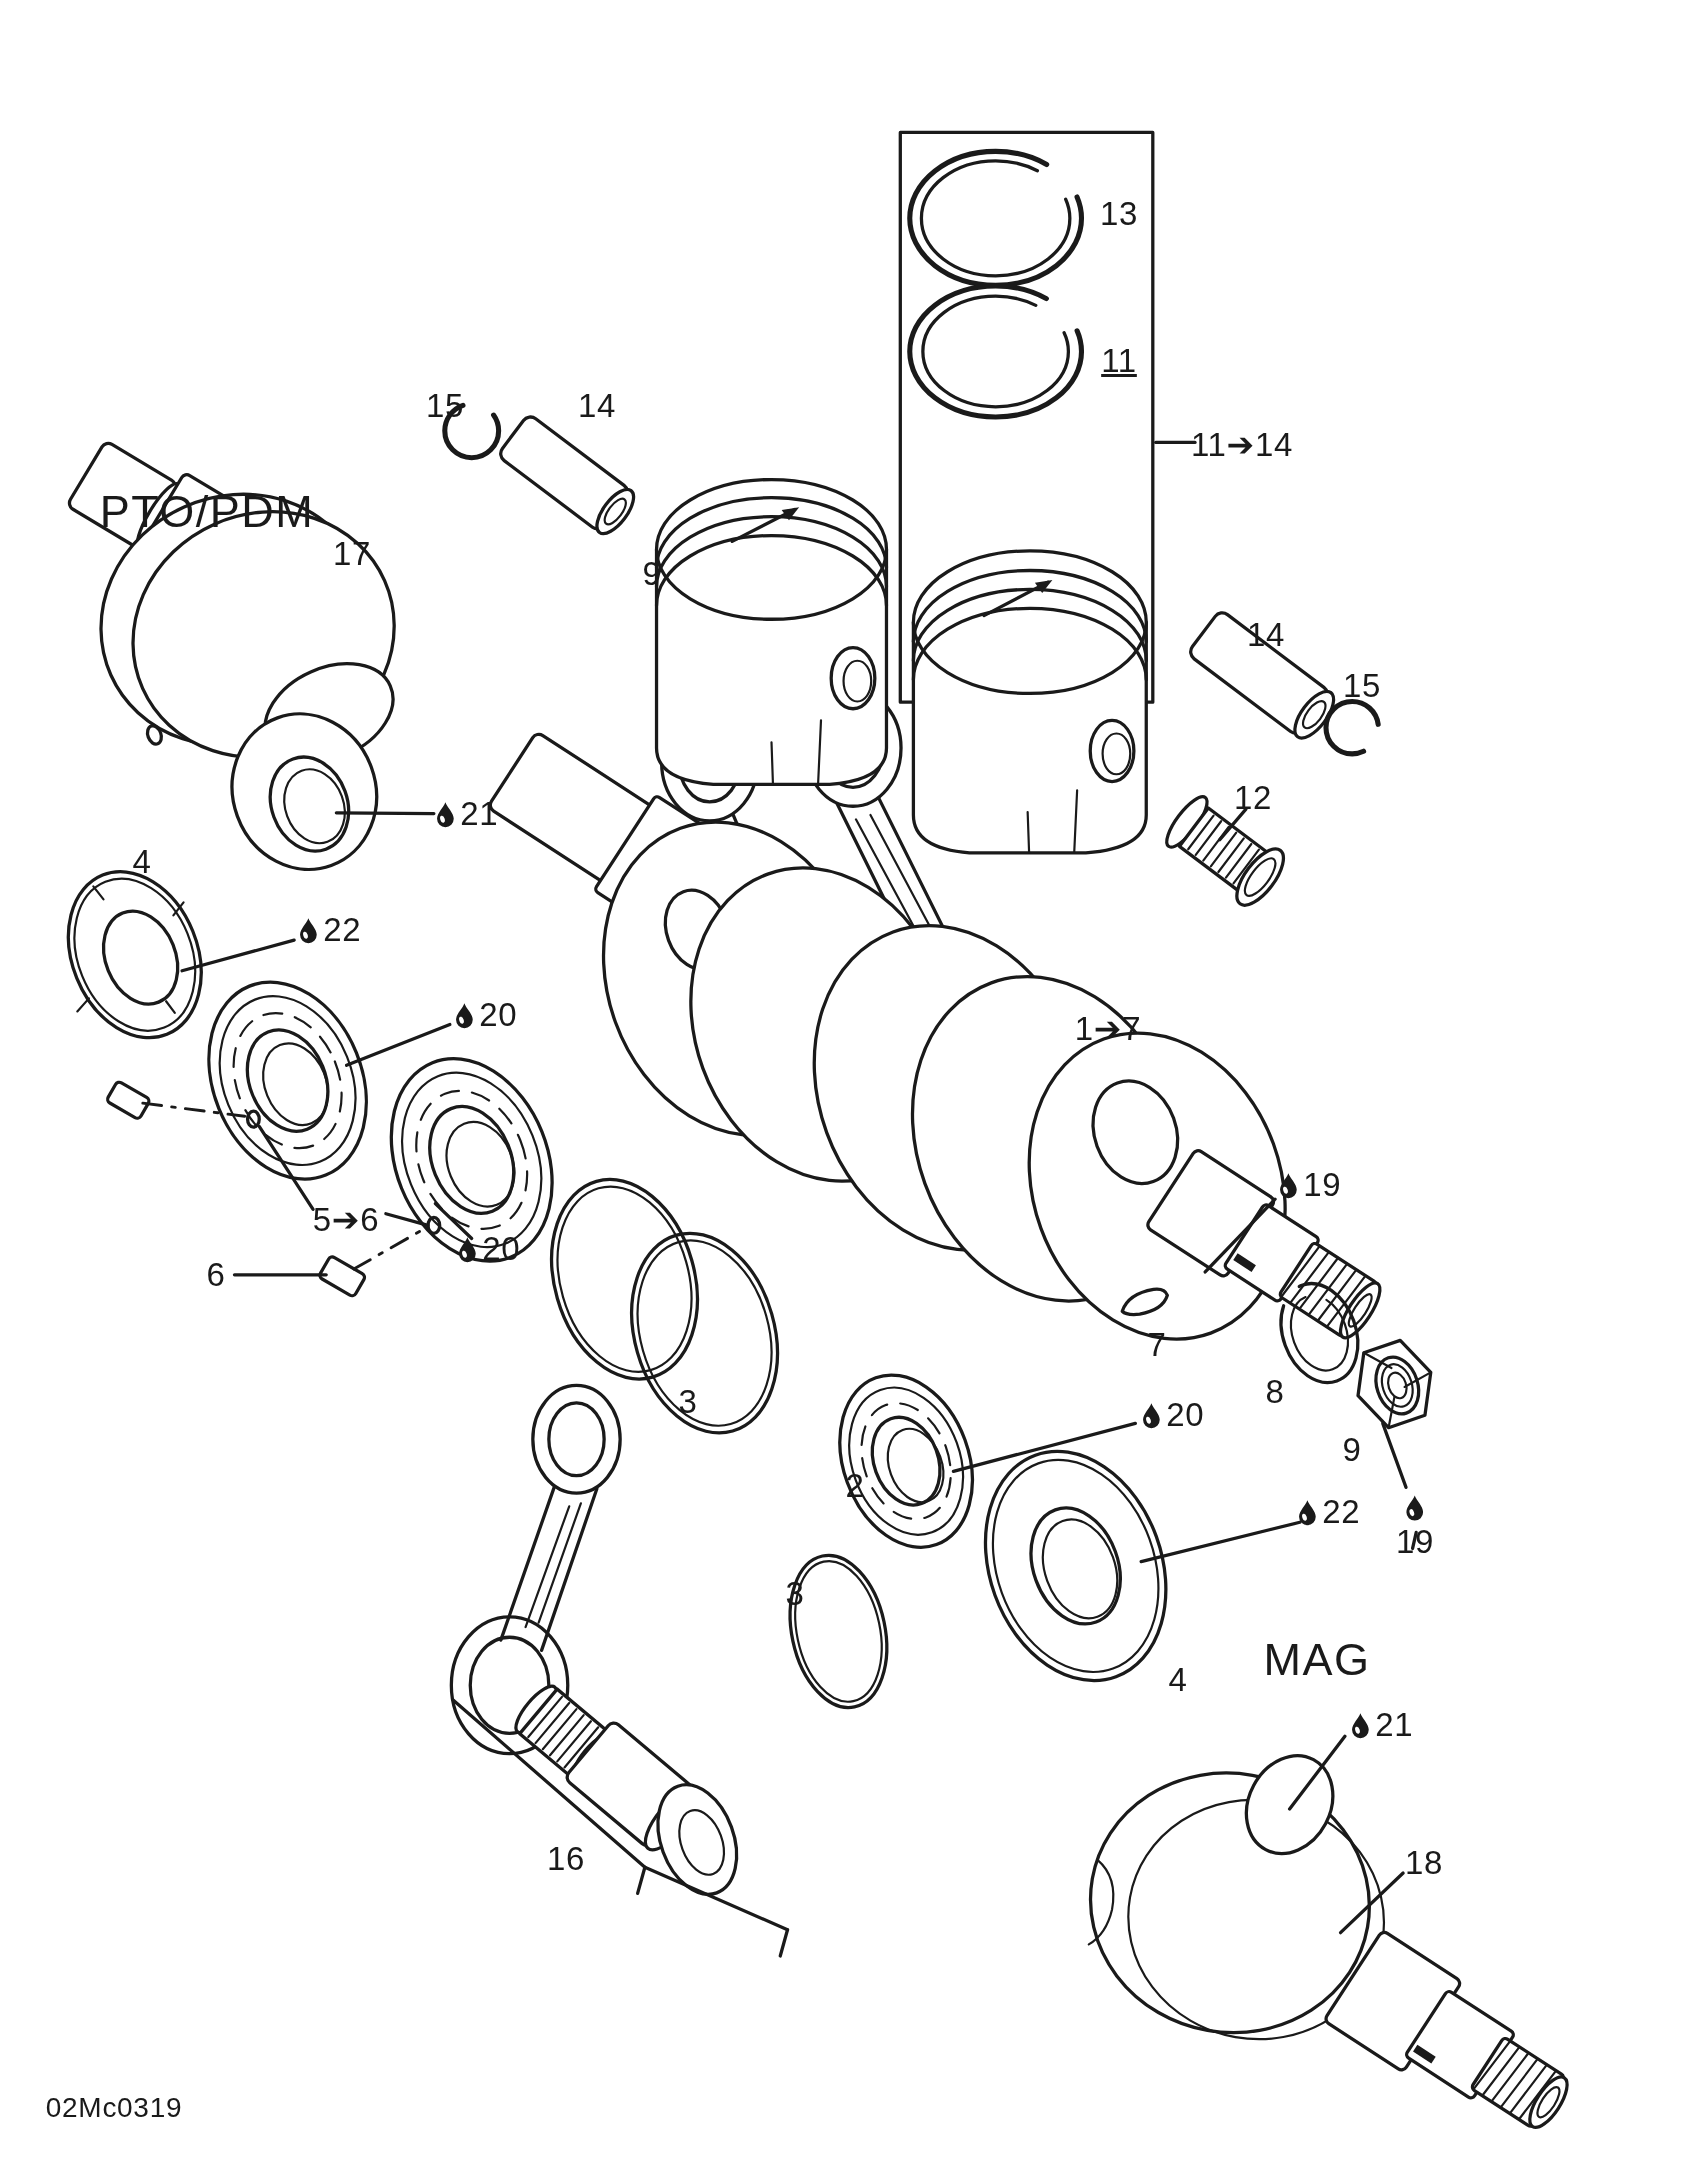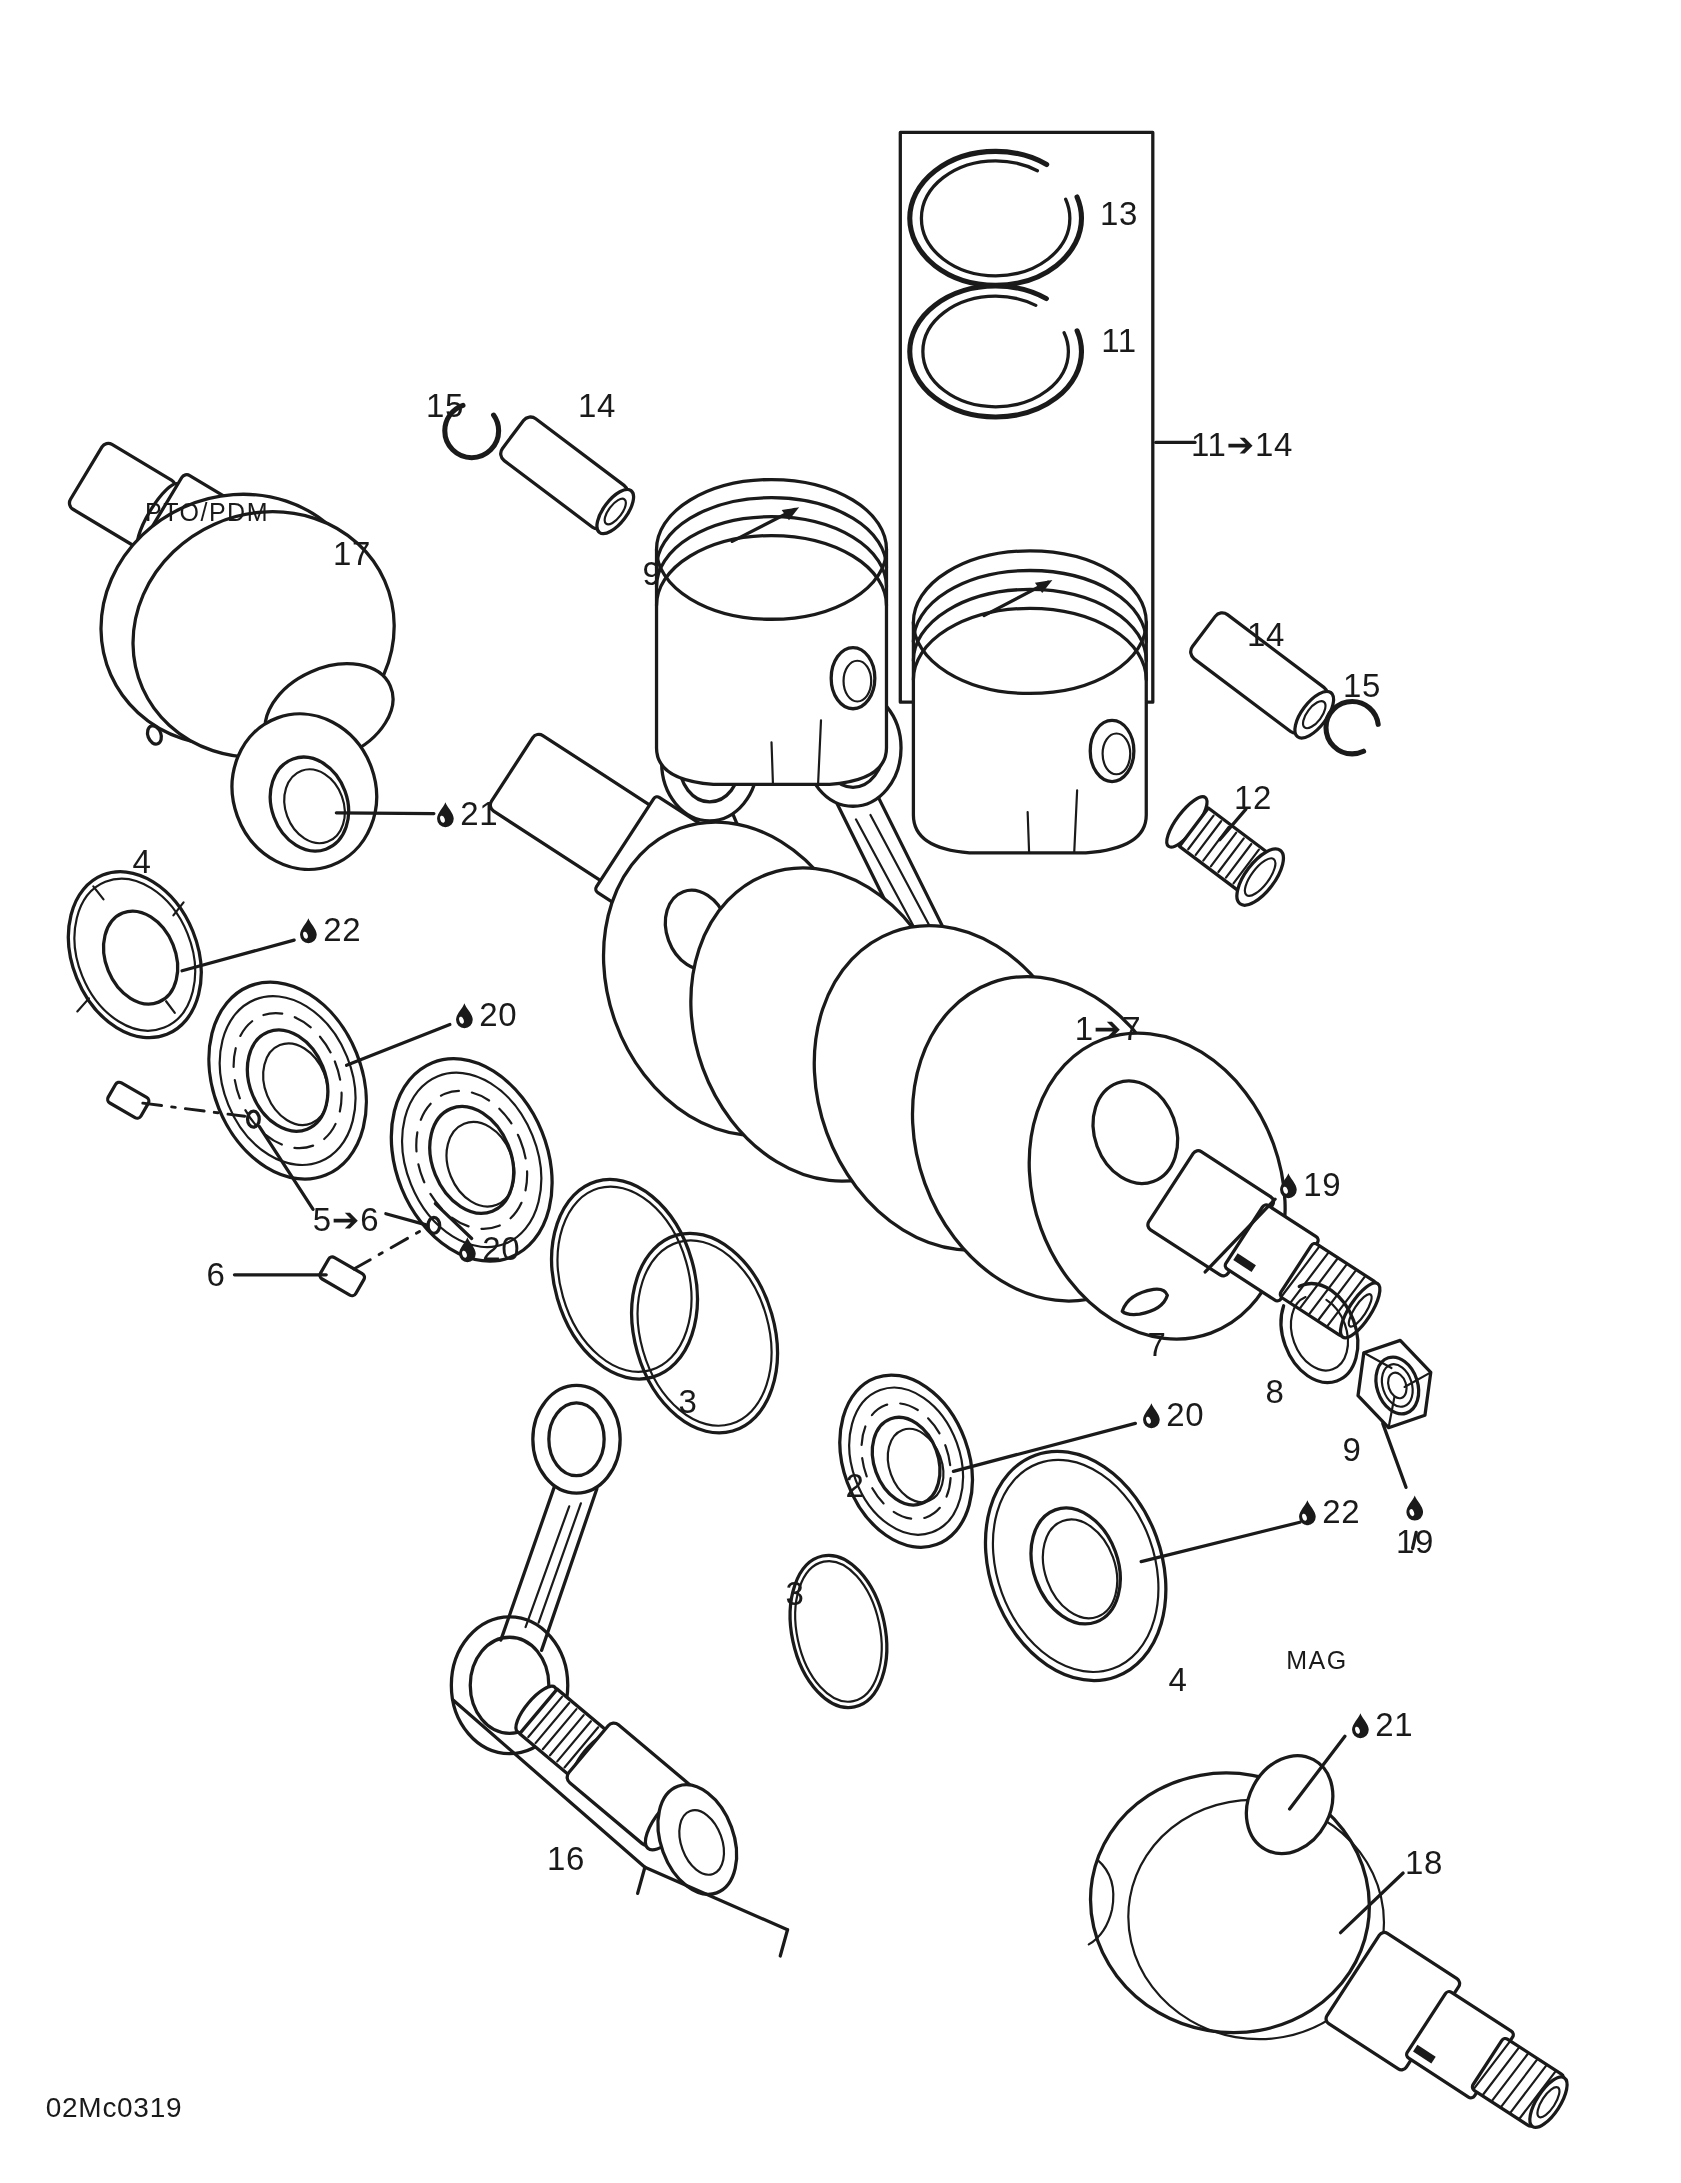--- a/index.html
+++ b/index.html
@@ -12,21 +12,21 @@
   .la .w{fill:#ffffff;}
   .la .thin{stroke-width:3;}
   .la .thick{stroke-width:7;}
   .la .ink{fill:#1a1a1a;stroke:none;}
   .la .dashdot{stroke-dasharray:26 14 5 14;stroke-width:4;}
   
   .callout{position:absolute;display:flex;align-items:center;gap:5.1px;
            transform:translate(-50%,-50%);font-size:33px;white-space:nowrap;}
   .callout.droplet-above{flex-direction:column;gap:2.2px;}
   .callout .num{letter-spacing:0.7px;}
-  .section-label{position:absolute;transform:translate(-50%,-50%);font-size:25px;letter-spacing:1.5px;}
+  .section-label{position:absolute;transform:translate(-50%,-50%);font-size:45px;letter-spacing:1.5px;}
   .drawing-code{position:absolute;transform:translate(-50%,-50%);font-size:28px;letter-spacing:0.7px;}
 </style>
 </head>
 <body>
 
 <div class="canvas">
 
   <svg class="la" width="1682" height="2183" viewBox="0 0 2311 3000">
 
     <g>
@@ -289,21 +289,21 @@
       <path d="M622,2336 L886,2566 L1082,2652"></path>
       <path d="M886,2566 L876,2602"></path>
       <path d="M1082,2652 L1072,2688"></path>
     </g>
   </svg>
 
   <div id="callout-layer">
       <div class="callout" style="left: 1119px; top: 214px;">
         <span class="num">13</span>
       </div>
-      <div class="callout" style="left: 1119px; top: 341px;">
+      <div class="callout" style="left: 1119px; top: 361px; text-decoration: underline;">
         <span class="num">11</span>
       </div>
       <div class="callout" style="left: 445px; top: 406px;">
         <span class="num">15</span>
       </div>
       <div class="callout" style="left: 597px; top: 406px;">
         <span class="num">14</span>
       </div>
       <div class="callout" style="left: 1242px; top: 444px;">
         <span class="num">11➔14</span>

